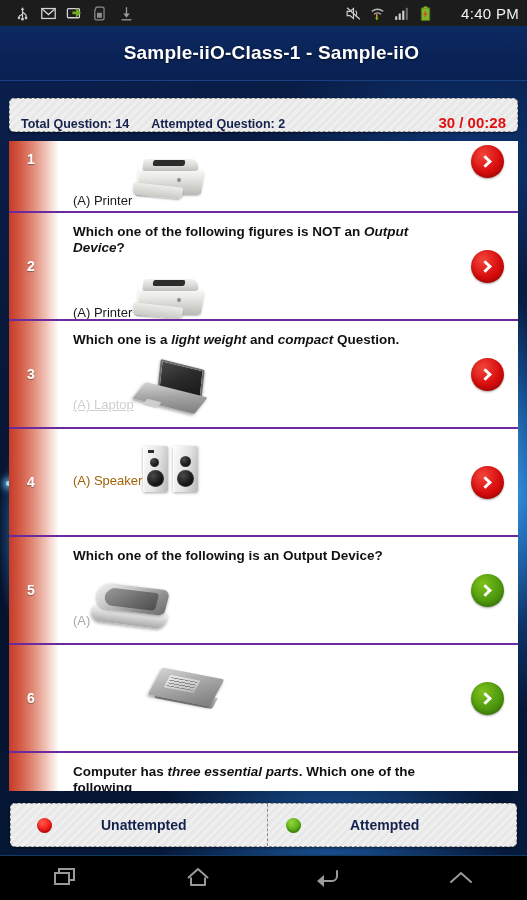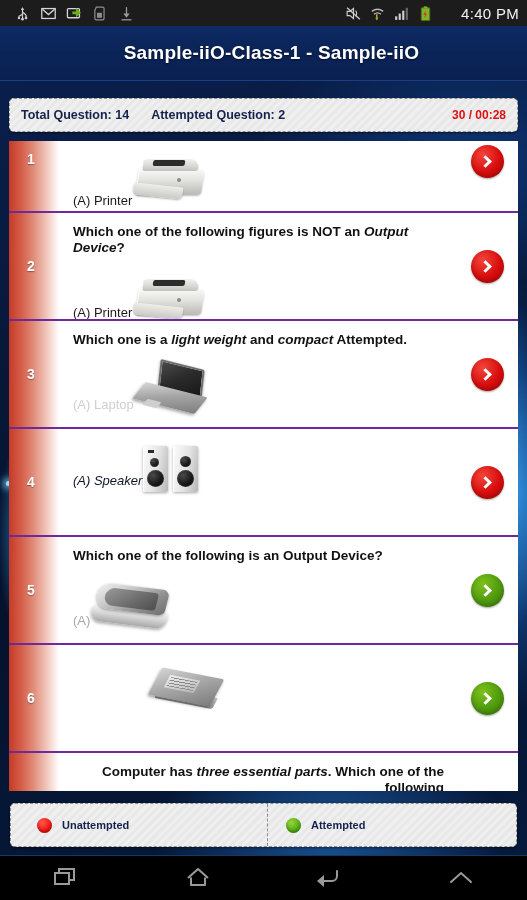--- a/index.html
+++ b/index.html
@@ -56,38 +56,38 @@
     color:#ffffff; font-size:19px; font-weight:bold; letter-spacing:.2px;
     text-shadow:0 1px 2px rgba(0,0,0,.6);
     margin-left:16px;
   }
 
   
   .infobar{
     position:absolute; left:9px; top:98px; width:509px; height:34px;
     background:repeating-linear-gradient(135deg,#efefef 0 3px,#e8e8e8 3px 6px);
     border:1px dashed #8d8d8d; border-radius:5px;
-    display:flex; align-items:center; padding:0 11px;
+    display:flex; align-items:flex-end; padding:0 11px;
     box-shadow:0 1px 2px rgba(0,0,0,.5);
   }
   .info-l{ display:flex; gap:22px; flex:1; }
   .info-l span{ color:#15224c; font-size:12.5px; font-weight:bold; }
-  .info-r{ color:#e11010; font-size:12px; font-weight:bold; }
+  .info-r{ color:#e11010; font-size:15px; font-weight:bold; }
 
   
   .qlist{
     position:absolute; left:9px; top:141px; width:509px; height:650px;
     overflow:hidden;
   }
   .qrow{
     position:relative; width:100%; height:108px; background:#ffffff;
     border-bottom:2px solid #6b2a9e; display:flex; overflow:hidden;
   }
   .qrow.partial-top{ height:72px; }
-  .qrow.partial-bot{ height:40px; border-bottom:none;text-align:right; }
+  .qrow.partial-bot{ height:40px; border-bottom:none; }
 
   .qnum{
     width:50px; flex:0 0 50px; position:relative;
     background:linear-gradient(90deg,#c43b28 0%,#d35a44 22%,#e08a78 48%,#f0c4b8 74%,#ffffff 100%);
     display:flex; align-items:center; justify-content:flex-start;
   }
   .qnum span{
     color:#ffffff; font-size:14px; font-weight:bold; margin-left:18px;
     text-shadow:0 1px 1px rgba(0,0,0,.35);
   }
@@ -206,21 +206,21 @@
     flex:1; height:44px; display:flex;
     background:repeating-linear-gradient(135deg,#efefef 0 3px,#e8e8e8 3px 6px);
     border:1px dashed #8d8d8d; border-radius:5px;
     box-shadow:0 1px 3px rgba(0,0,0,.5);
   }
   .legend .cell{ flex:1; display:flex; align-items:center; gap:10px; padding-left:26px; }
   .legend .cell + .cell{ border-left:1px dashed #8d8d8d; padding-left:18px; }
   .dot{ width:15px; height:15px; border-radius:50%; box-shadow:inset 0 -2px 3px rgba(0,0,0,.25); }
   .dot.red{ background:radial-gradient(circle at 35% 30%,#ff5a4d,#ee0b0b 70%); }
   .dot.green{ background:radial-gradient(circle at 35% 30%,#93d63a,#4ca40d 70%); }
-  .legend .cell span{ font-size:11px; font-weight:bold; color:#15224c; }
+  .legend .cell span{ font-size:14px; font-weight:bold; color:#15224c;margin-left:39px; }
 
   .endbtn{
     width:175px; height:46px; border:1px solid #2a6a9c; border-radius:7px;
     background:linear-gradient(180deg,#b8e2f5 0%,#8ccbe8 35%,#63b3dd 70%,#4aa2d2 100%);
     display:flex; align-items:center; justify-content:center;
     box-shadow:0 2px 4px rgba(0,0,0,.45), inset 0 1px 0 rgba(255,255,255,.8);
     cursor:pointer;
   }
   .endbtn span{ font-size:17px; font-weight:bold; color:#122a63; }
 
@@ -368,24 +368,24 @@
       </div>
     </div>
   </div>
 
   <div class="qrow">
     <div class="qnum">
       <span>3</span>
     </div>
     <div class="qbody">
       <div class="qtext">
-        <span>Which one is a </span><i>light weight</i><span> and </span><i>compact</i><span> Attempted.</span>
+        <span>Which one is a </span><i>light weight</i><span> and </span><i>compact</i><span> Question.</span>
       </div>
       <div class="qopt">
-        <div class="olabel" style="color:#cfcfcf;">(A) Laptop</div>
+        <div class="olabel" style="color:#cfcfcf;text-decoration:underline;">(A) Laptop</div>
         <div class="oimg" style="left:62px;bottom:-2px;">
           <div class="dev laptop">
             <div class="scr"></div>
               <div class="base"></div>
               <div class="pad"></div>
           </div>
         </div>
       </div>
     </div>
     <div class="qarrow">
@@ -394,21 +394,21 @@
       </div>
     </div>
   </div>
 
   <div class="qrow">
     <div class="qnum">
       <span>4</span>
     </div>
     <div class="qbody">
       <div class="qopt" style="height:46px;">
-        <div class="olabel" style="color:#0f172a;font-style:italic;">(A) Speaker</div>
+        <div class="olabel" style="color:#a16207;">(A) Speaker</div>
         <div class="oimg" style="left:70px;bottom:-4px;">
           <div class="dev speakers">
             <div class="sp l">
                 <div class="tick"></div>
                 <div class="w sm"></div>
                 <div class="w big"></div>
               </div>
             <div class="sp r">
                 <div class="w sm"></div>
                 <div class="w big"></div>

